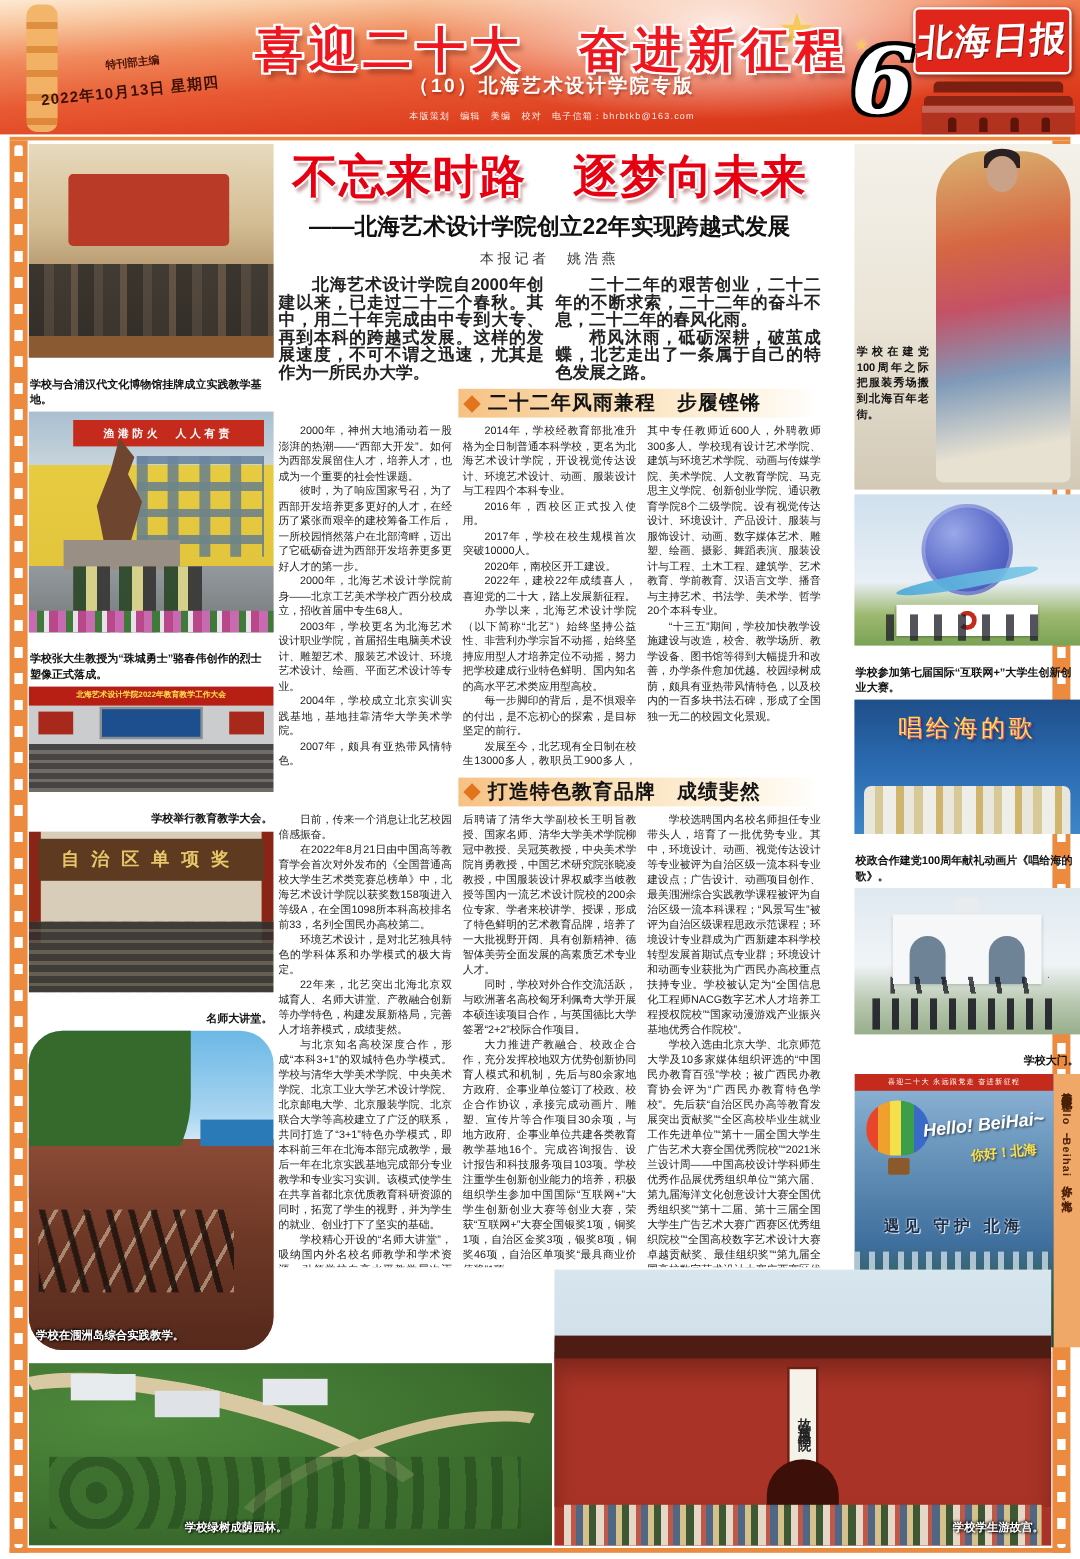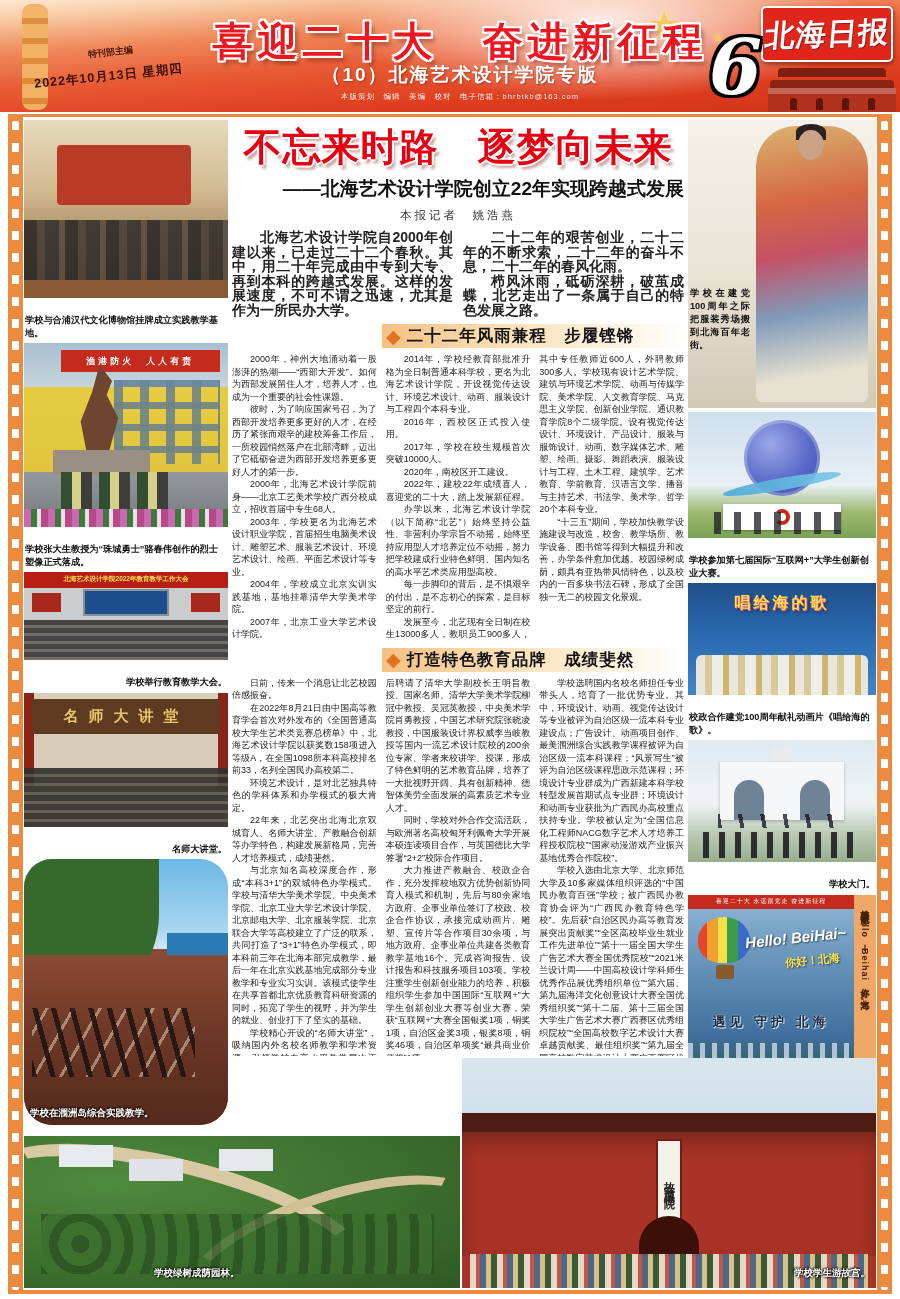--- a/index.html
+++ b/index.html
@@ -15,21 +15,21 @@
   .pillar{position:absolute;left:22px;top:4px;width:26px;height:106px;border-radius:9px;opacity:.95;
           background:repeating-linear-gradient(180deg,#f2b466 0 14px,#dd8c3a 14px 20px);}
   .gold-star{position:absolute;left:648px;top:4px;font-size:36px;color:#f6c95e;
           text-shadow:0 0 6px rgba(255,230,160,.9);} 
   .gold-star.small1{left:712px;top:30px;font-size:13px;}
   .gold-star.small2{left:626px;top:40px;font-size:11px;}
   .slogan{position:absolute;left:150px;top:14px;width:620px;text-align:center;
           font-size:40px;font-weight:900;color:#ee1720;letter-spacing:5px;
           text-shadow:-2px 0 #fff,2px 0 #fff,0 -2px #fff,0 2px #fff,-2px -2px #fff,2px 2px #fff,2px -2px #fff,-2px 2px #fff,4px 5px 4px rgba(90,10,0,.45);}
   .edition{position:absolute;left:150px;top:62px;width:620px;text-align:center;
-          font-size:19px;font-weight:700;color:#ffffff;letter-spacing:2px;text-shadow:1px 1px 2px rgba(120,20,0,.5);}
+          font-size:16px;font-weight:700;color:#ffffff;letter-spacing:2px;text-shadow:1px 1px 2px rgba(120,20,0,.5);}
   .credits{position:absolute;left:150px;top:92px;width:620px;text-align:center;
           font-size:7.5px;color:rgba(255,255,255,.9);letter-spacing:1px;}
   .editor-label{position:absolute;left:88px;top:46px;font-size:9px;font-weight:700;color:#4c1206;transform:rotate(-6deg);}
   .date-line{position:absolute;left:34px;top:68px;font-size:12.5px;font-weight:700;color:#3a0f05;transform:rotate(-6deg);letter-spacing:1px;}
   .masthead{position:absolute;right:7px;top:6px;width:132px;height:56px;background:#e0251b;border:2px solid #fff;
           border-radius:5px;box-shadow:1px 2px 4px rgba(60,0,0,.5);display:flex;align-items:center;justify-content:center;}
   .masthead span{font-family:"Liberation Serif","DejaVu Serif",serif;font-weight:900;font-size:30px;color:#fff;
           transform:skewX(-7deg) rotate(-2deg);letter-spacing:1px;text-shadow:1px 1px 0 rgba(0,0,0,.35);}
   .pagenum{position:absolute;right:138px;top:30px;font-family:"DejaVu Serif","Liberation Serif",serif;
           font-style:italic;font-weight:900;font-size:76px;color:#fff;line-height:1;
@@ -46,36 +46,36 @@
   .rule-bottom{position:absolute;left:8px;right:8px;top:1290px;height:4px;background:#ec8a3f;}
   .film{position:absolute;top:117px;bottom:5px;width:15px;background:#ec8a3f;}
   .film.left{left:8px;} .film.right{right:8px;}
   .film .holes{position:absolute;left:4px;top:4px;bottom:4px;width:7px;border-radius:2px;
           background:repeating-linear-gradient(180deg,#fff 0 9px,rgba(255,255,255,0) 9px 22px);}
 
   
   .headline{position:absolute;left:232px;top:122px;width:452px;text-align:center;
           font-size:38px;font-weight:900;color:#e60012;letter-spacing:1px;
           text-shadow:-2px 0 #fff,2px 0 #fff,0 2px #fff,0 -2px #fff,3px 4px 3px rgba(120,0,0,.4);}
-  .subheadline{position:absolute;left:232px;top:176px;width:452px;text-align:right;
+  .subheadline{position:absolute;left:232px;top:176px;width:452px;text-align:center;
           font-size:19px;font-weight:700;color:#111;}
   .byline{position:absolute;left:232px;top:208px;width:452px;text-align:center;
           font-size:11.5px;color:#333;letter-spacing:3px;}
   .text-area{position:absolute;left:232px;top:230px;width:452px;height:826px;overflow:hidden;}
   .intro{column-count:2;column-gap:10px;font-size:14px;line-height:14.5px;text-align:justify;color:#222;font-weight:bold;}
   .intro p,.body3 p{margin:0;text-indent:2em;}
   .sec-h{margin:7px 0 5px 150px;width:300px;height:24px;display:flex;align-items:center;
           background:linear-gradient(90deg,#f6c183 0%,#fbe3bd 45%,#fef6e8 85%,#fff 100%);}
   .diamond{color:#e2741e;font-size:19px;line-height:1;margin:0 6px 0 4px;}
   .sec-title{font-size:16.5px;font-weight:900;color:#141414;letter-spacing:1px;white-space:nowrap;}
   .body3{column-count:3;column-gap:9px;font-size:9px;line-height:12.5px;text-align:justify;color:#222;}
 
   
   .col-left{position:absolute;left:24px;top:120px;width:204px;}
-  .col-right{position:absolute;left:688px;top:120px;width:188px;}
+  .col-right{position:absolute;left:712px;top:120px;width:188px;}
   .photo-card{margin-bottom:4px;position:relative;}
   .cap{font-size:9.2px;font-weight:700;line-height:12.5px;color:#111;margin:16px 1px 3px;}
   .cap.right{text-align:right;}
   .ph{position:relative;width:100%;overflow:hidden;}
   .ovl-cap{position:absolute;left:6px;bottom:5px;color:#fff;font-size:9.5px;font-weight:700;
           text-shadow:1px 1px 2px #000,-1px -1px 2px #000;}
   .ovl-cap.br{left:auto;right:6px;}
 
   
   .ph-museum{height:178px;background:linear-gradient(180deg,#e7dabd 0%,#d3bc92 38%,#a5855c 72%,#6e5336 100%);}
@@ -143,21 +143,21 @@
   .ph-globe .swoosh{position:absolute;left:18%;top:52%;width:64%;height:12px;border-radius:50%;
           background:linear-gradient(90deg,#4aa8d8,#7ac8e8);transform:rotate(-10deg);opacity:.9;}
   .ph-globe .bannerW{position:absolute;left:50%;bottom:8px;width:118px;height:26px;margin-left:-59px;background:#fff;
           display:flex;align-items:center;justify-content:center;box-shadow:0 1px 2px rgba(0,0,0,.3);}
   .ph-globe .bannerW i{width:16px;height:16px;border-radius:50%;border:4px solid #c42b1c;border-left-color:transparent;display:block;}
   .ph-globe .studs{position:absolute;left:14%;bottom:4px;width:72%;height:22px;opacity:.85;
           background:repeating-linear-gradient(90deg,rgba(30,30,40,.9) 0 7px,rgba(0,0,0,0) 7px 20px);}
   
   .ph-choir{height:112px;background:linear-gradient(180deg,#1f4f8a 0%,#2a6ab0 48%,#3e86c8 100%);}
   .ph-choir .title{position:absolute;left:0;top:10px;width:100%;text-align:center;color:#ffe14d;
-          font-size:16px;font-weight:700;letter-spacing:3px;text-shadow:1px 1px 0 #e84a8a,2px 2px 3px rgba(0,0,0,.5);}
+          font-size:20px;font-weight:400;letter-spacing:3px;text-shadow:1px 1px 0 #e84a8a,2px 2px 3px rgba(0,0,0,.5);}
   .ph-choir .crowd{position:absolute;left:4%;bottom:0;width:92%;height:40px;opacity:.95;border-radius:6px 6px 0 0;
           background:repeating-linear-gradient(90deg,#f2ecdc 0 9px,#e0cd96 9px 16px,#f8f4ea 16px 27px,#d8b86a 27px 33px);}
   
   .ph-gate{height:122px;background:linear-gradient(180deg,#dfe9f0 0%,#f0f4f7 52%,#b8c8b0 78%,#98ae8c 100%);}
   .ph-gate .arch{position:absolute;left:50%;top:22px;width:124px;height:58px;margin-left:-62px;background:#f5f7f9;
           box-shadow:0 1px 3px rgba(0,0,0,.25);}
   .ph-gate .arch::before,.ph-gate .arch::after{content:"";position:absolute;top:18px;width:30px;height:40px;
           border-radius:16px 16px 0 0;background:#6f8396;}
   .ph-gate .arch::before{left:14px;} .ph-gate .arch::after{right:14px;}
   .ph-gate .spire{position:absolute;left:50%;top:8px;width:18px;height:16px;margin-left:-9px;background:#e8ecef;}
@@ -263,21 +263,21 @@
     <div class="sec-h">
       <span class="diamond">◆</span>
       <span class="sec-title">二十二年风雨兼程　步履铿锵</span>
     </div>
     <div class="body3">
         <p>2000年，神州大地涌动着一股澎湃的热潮——“西部大开发”。如何为西部发展留住人才，培养人才，也成为一个重要的社会性课题。</p>
         <p>彼时，为了响应国家号召，为了西部开发培养更多更好的人才，在经历了紧张而艰辛的建校筹备工作后，一所校园悄然落户在北部湾畔，迈出了它砥砺奋进为西部开发培养更多更好人才的第一步。</p>
         <p>2000年，北海艺术设计学院前身——北京工艺美术学校广西分校成立，招收首届中专生68人。</p>
         <p>2003年，学校更名为北海艺术设计职业学院，首届招生电脑美术设计、雕塑艺术、服装艺术设计、环境艺术设计、绘画、平面艺术设计等专业。</p>
         <p>2004年，学校成立北京实训实践基地，基地挂靠清华大学美术学院。</p>
-        <p>2007年，北京工业大学艺术设计学院。</p>
+        <p>2007年，颇具有亚热带风情特色。</p>
         <p>2014年，学校经教育部批准升格为全日制普通本科学校，更名为北海艺术设计学院，开设视觉传达设计、环境艺术设计、动画、服装设计与工程四个本科专业。</p>
         <p>2016年，西校区正式投入使用。</p>
         <p>2017年，学校在校生规模首次突破10000人。</p>
         <p>2020年，南校区开工建设。</p>
         <p>2022年，建校22年成绩喜人，喜迎党的二十大，踏上发展新征程。</p>
         <p>办学以来，北海艺术设计学院（以下简称“北艺”）始终坚持公益性、非营利办学宗旨不动摇，始终坚持应用型人才培养定位不动摇，努力把学校建成行业特色鲜明、国内知名的高水平艺术类应用型高校。</p>
         <p>每一步脚印的背后，是不惧艰辛的付出，是不忘初心的探索，是目标坚定的前行。</p>
         <p>发展至今，北艺现有全日制在校生13000多人，教职员工900多人，其中专任教师近600人，外聘教师300多人。学校现有设计艺术学院、建筑与环境艺术学院、动画与传媒学院、美术学院、人文教育学院、马克思主义学院、创新创业学院、通识教育学院8个二级学院。设有视觉传达设计、环境设计、产品设计、服装与服饰设计、动画、数字媒体艺术、雕塑、绘画、摄影、舞蹈表演、服装设计与工程、土木工程、建筑学、艺术教育、学前教育、汉语言文学、播音与主持艺术、书法学、美术学、哲学20个本科专业。</p>
         <p>“十三五”期间，学校加快教学设施建设与改造，校舍、教学场所、教学设备、图书馆等得到大幅提升和改善，办学条件愈加优越。校园绿树成荫，颇具有亚热带风情特色，以及校内的一百多块书法石碑，形成了全国独一无二的校园文化景观。</p>
       </div>
@@ -334,21 +334,21 @@
           <div class="side" style="right:4%;"></div>
         <div class="audience"></div>
       </div>
       <div class="cap right">学校举行教育教学大会。</div>
     </div>
     <div class="photo-card">
       <div class="ph ph-lecture">
         <div class="col" style="left:0;"></div>
           <div class="col" style="right:0;"></div>
         <div class="board">
-            <span>名师大讲堂</span>
+            <span>自治区单项奖</span>
           </div>
         <div class="audience"></div>
       </div>
       <div class="cap right">名师大讲堂。</div>
     </div>
     <div class="photo-card">
       <div class="ph ph-rocks">
         <div class="hill"></div>
           <div class="sea"></div>
           <div class="rocks"></div>

